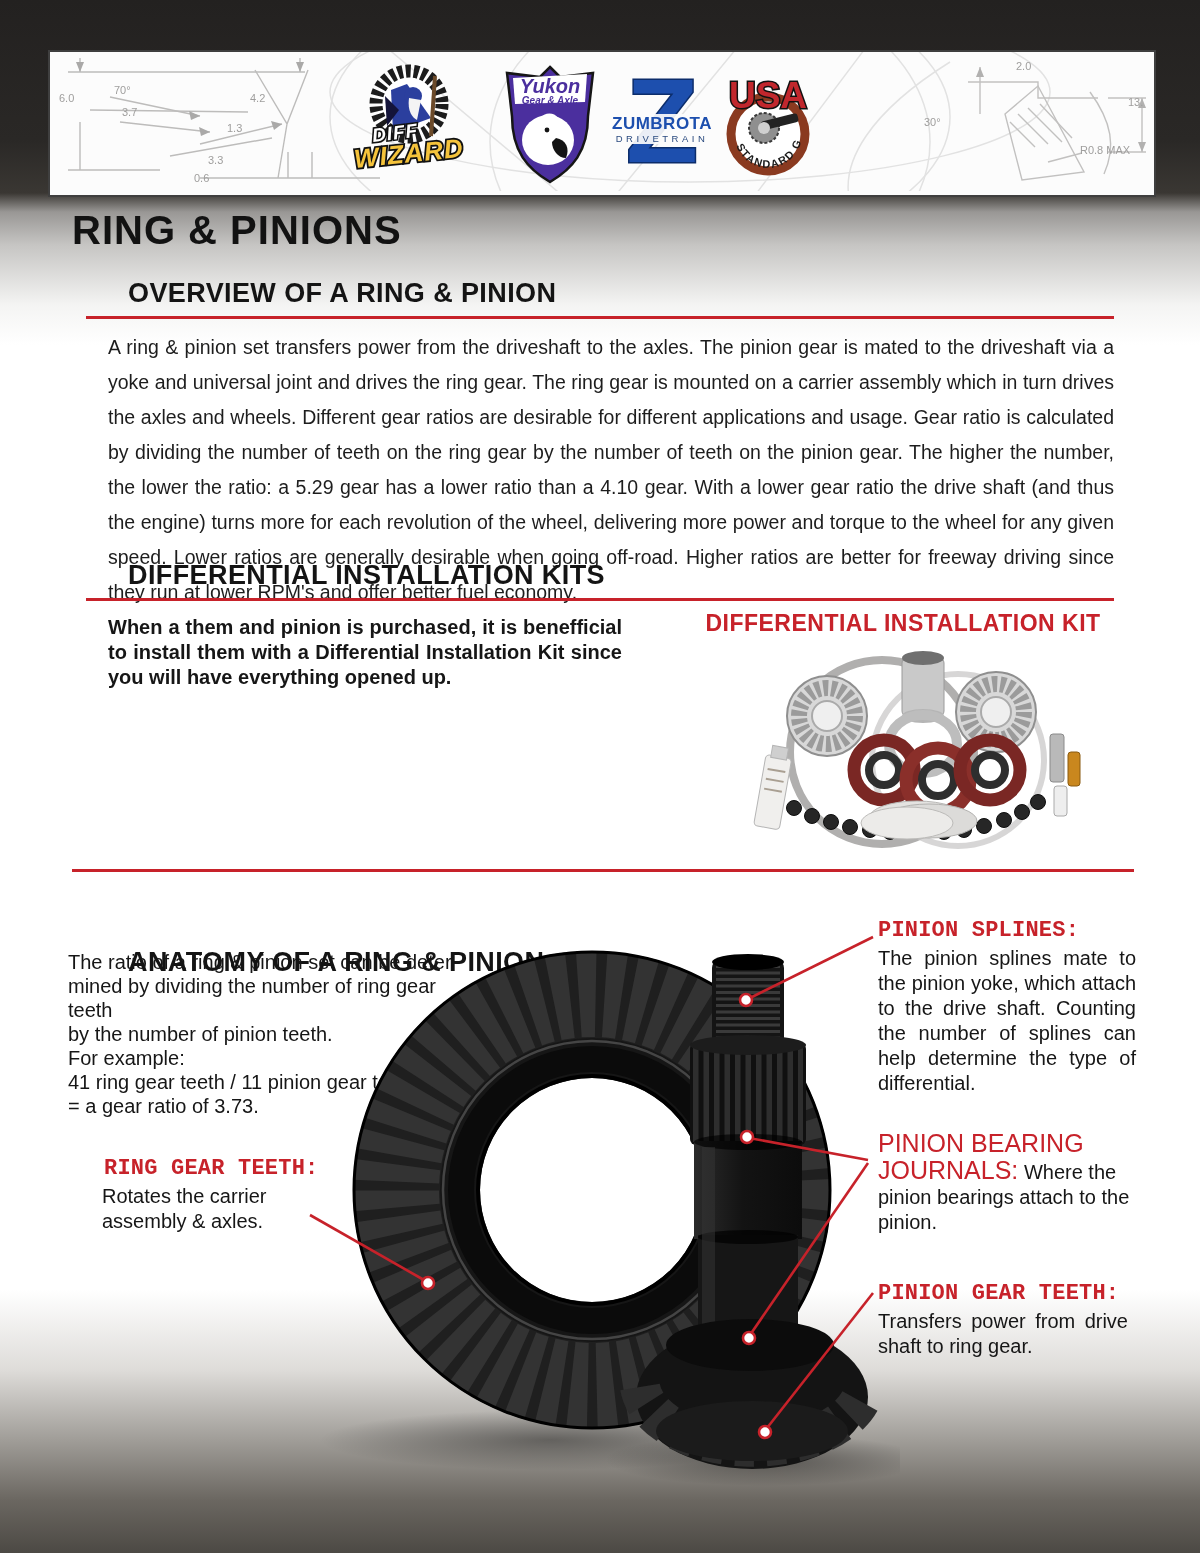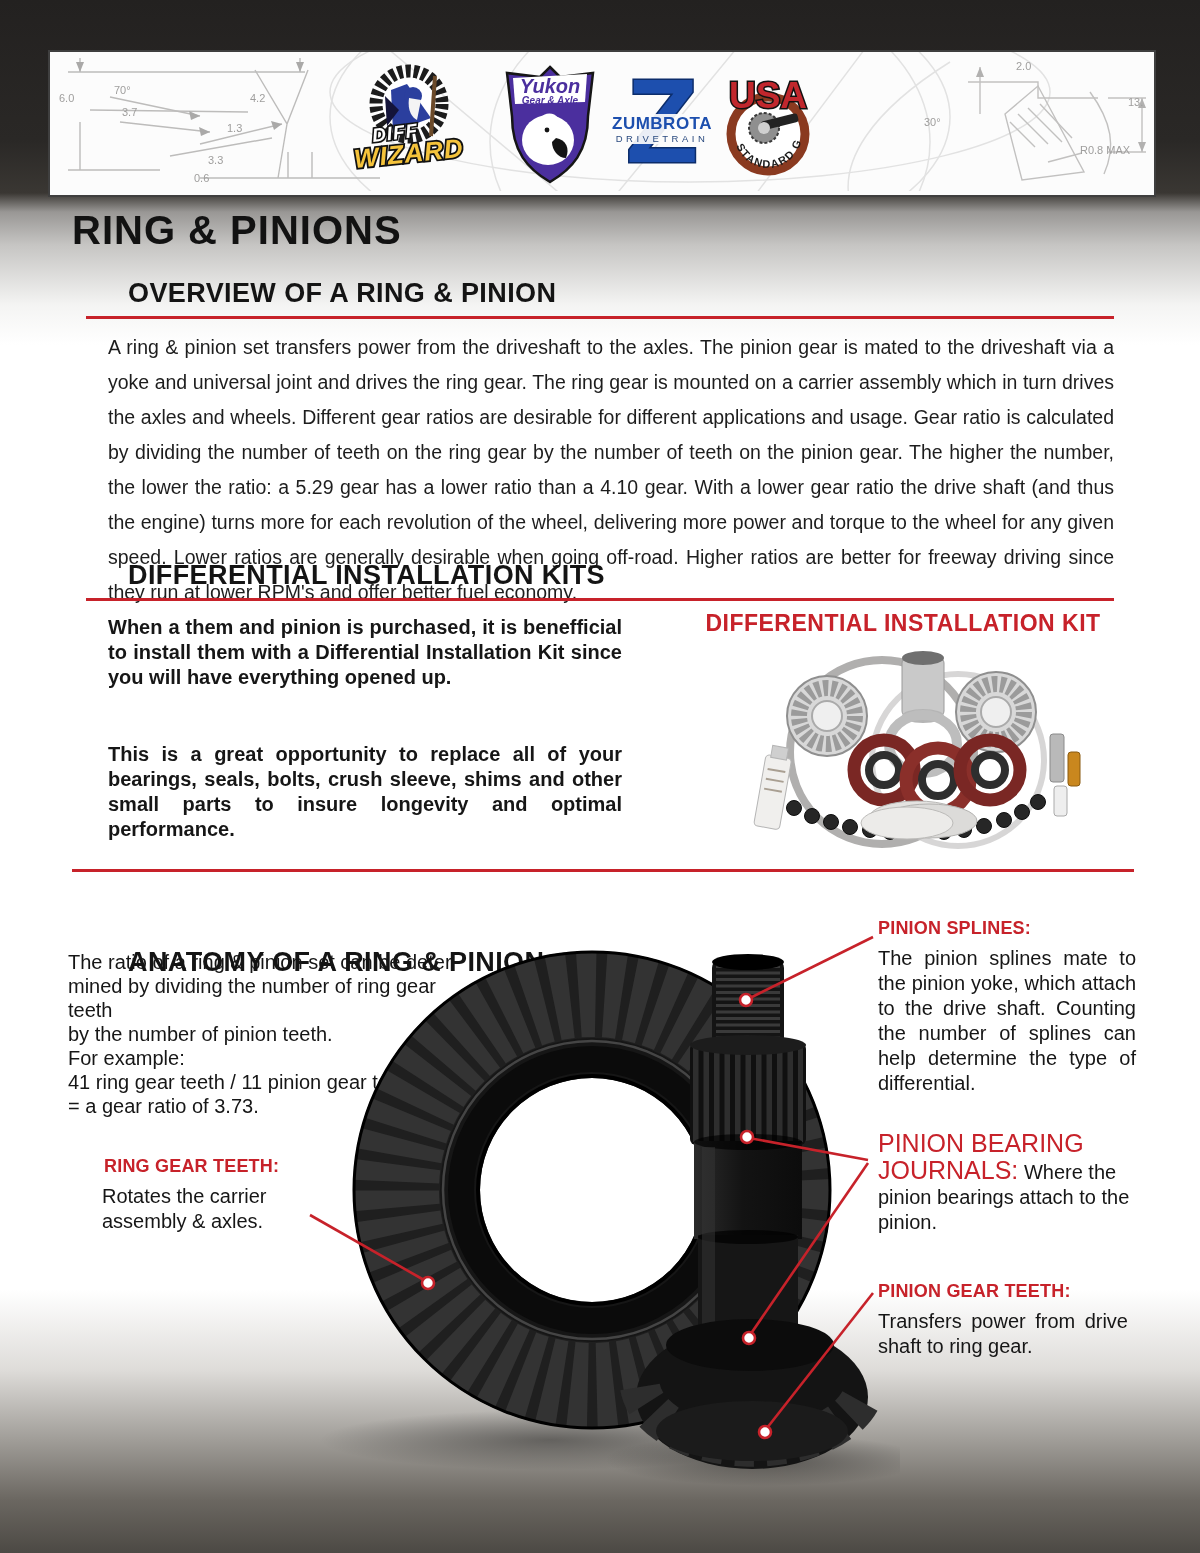--- a/index.html
+++ b/index.html
@@ -21,21 +21,21 @@
     letter-spacing:1px;color:#121212;}
   .h2{position:absolute;font-size:27px;font-weight:bold;letter-spacing:.4px;color:#141414;margin-left:40px;}
   .redline{position:absolute;height:3px;background:#c7222a;}
   .body-p{position:absolute;font-size:19.5px;line-height:35px;text-align:justify;color:#1d1d1d;}
   .kit-p{position:absolute;font-size:20px;line-height:25px;font-weight:bold;
     text-align:justify;color:#161616;}
   .kit-label{position:absolute;left:698px;top:610px;width:410px;text-align:center;
     font-size:23px;font-weight:bold;letter-spacing:.5px;color:#c7222a;}
   .intro{position:absolute;left:68px;top:950px;width:416px;font-size:20px;line-height:24px;
     white-space:pre-line;color:#161616;}
-  .co-label{position:absolute;font-size:18px;font-weight:bold;color:#c7222a;letter-spacing:.2px;}
+  .co-label{position:absolute;font-size:22px;font-weight:bold;color:#c7222a;letter-spacing:.2px;font-family:Liberation Mono, monospace;}
   .co-text{position:absolute;font-size:20px;line-height:25px;color:#161616;text-align:justify;}
   .co-text.left{text-align:left;}
   .inline-label{font-size:25px;font-weight:normal;color:#c7222a;}
 </style>
 </head>
 <body>
 
 <div class="page">
 
   <div class="banner">
@@ -152,21 +152,20 @@
 
   <div class="h1">RING &amp; PINIONS</div>
 
   <div class="h2" style="left:88px;top:278px">OVERVIEW OF A RING &amp; PINION</div>
   <div class="redline" style="left:86px;top:316px;width:1028px"></div>
   <p class="body-p" style="left:108px;top:330px;width:1006px;margin:0">A ring &amp; pinion set transfers power from the driveshaft to the axles. The pinion gear is mated to the driveshaft via a yoke and universal joint and drives the ring gear. The ring gear is mounted on a carrier assembly which in turn drives the axles and wheels. Different gear ratios are desirable for different applications and usage. Gear ratio is calculated by dividing the number of teeth on the ring gear by the number of teeth on the pinion gear. The higher the number, the lower the ratio: a 5.29 gear has a lower ratio than a 4.10 gear. With a lower gear ratio the drive shaft (and thus the engine) turns more for each revolution of the wheel, delivering more power and torque to the wheel for any given speed. Lower ratios are generally desirable when going off-road. Higher ratios are better for freeway driving since they run at lower RPM's and offer better fuel economy.</p>
 
   <div class="h2" style="left:88px;top:560px">DIFFERENTIAL INSTALLATION KITS</div>
   <div class="redline" style="left:86px;top:598px;width:1028px"></div>
   <p class="kit-p" style="left:108px;top:615px;width:514px;margin:0">When a them and pinion is purchased, it is benefficial to install them with a Differential Installation Kit since you will have  everything opened up.</p>
-  <p class="kit-p" style="left:108px;top:742px;width:514px;margin:0">This is a great opportunity to replace all of your bearings, seals, bolts, crush sleeve, shims and other small parts to insure longevity and optimal performance.</p>
 
   <div class="kit-label">DIFFERENTIAL INSTALLATION KIT</div>
 
   <svg class="abs" style="left:730px;top:640px" width="380" height="215" viewBox="0 0 380 215">
     <circle cx="152" cy="112" r="92" stroke="#b0afae" stroke-width="8" fill="none"></circle>
     <circle cx="228" cy="120" r="86" stroke="#c6c5c4" stroke-width="6" fill="none" opacity="0.7"></circle>
 
     <g>
       <circle cx="97" cy="76" r="40" fill="#d8d8d8" stroke="#8f8f8f" stroke-width="2"></circle>
       <circle cx="97" cy="76" r="28" fill="none" stroke="#9b9b9b" stroke-width="16" stroke-dasharray="5 3"></circle>

